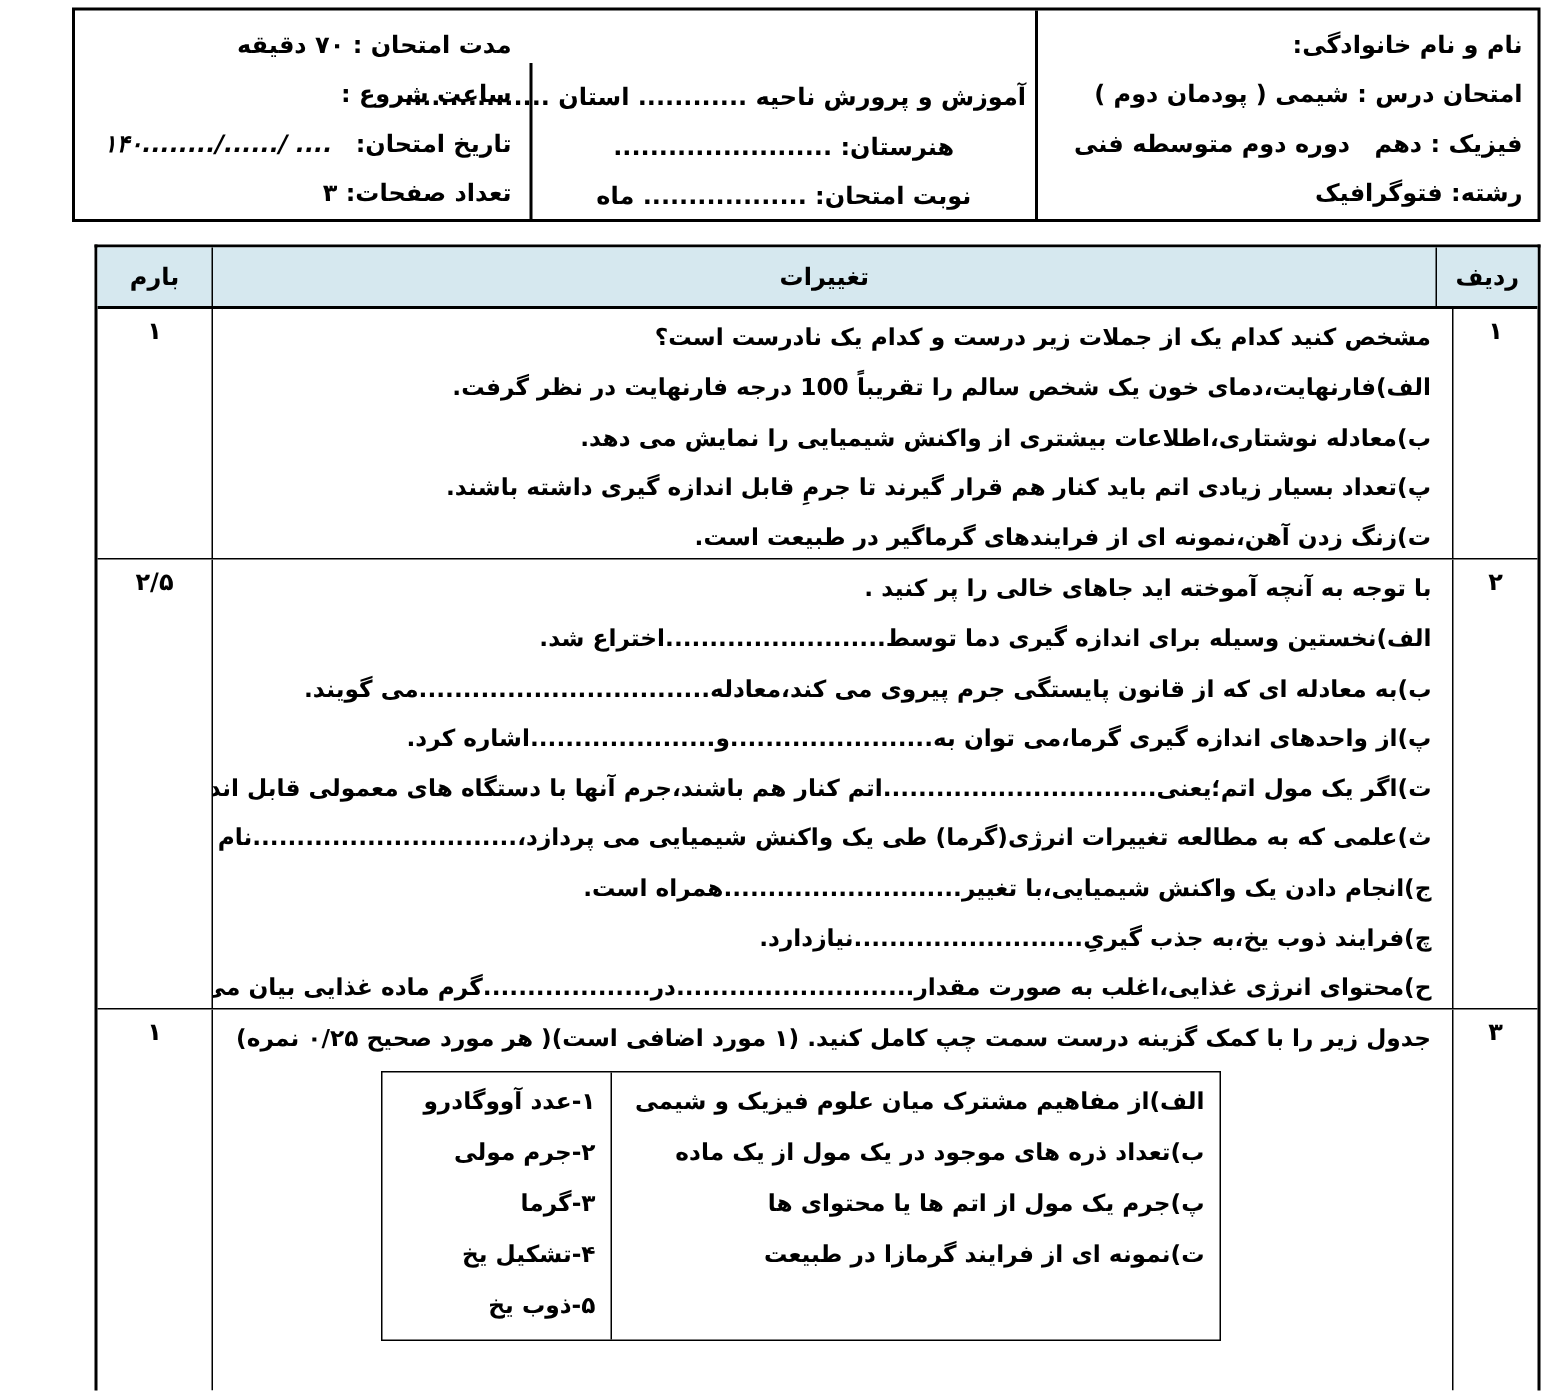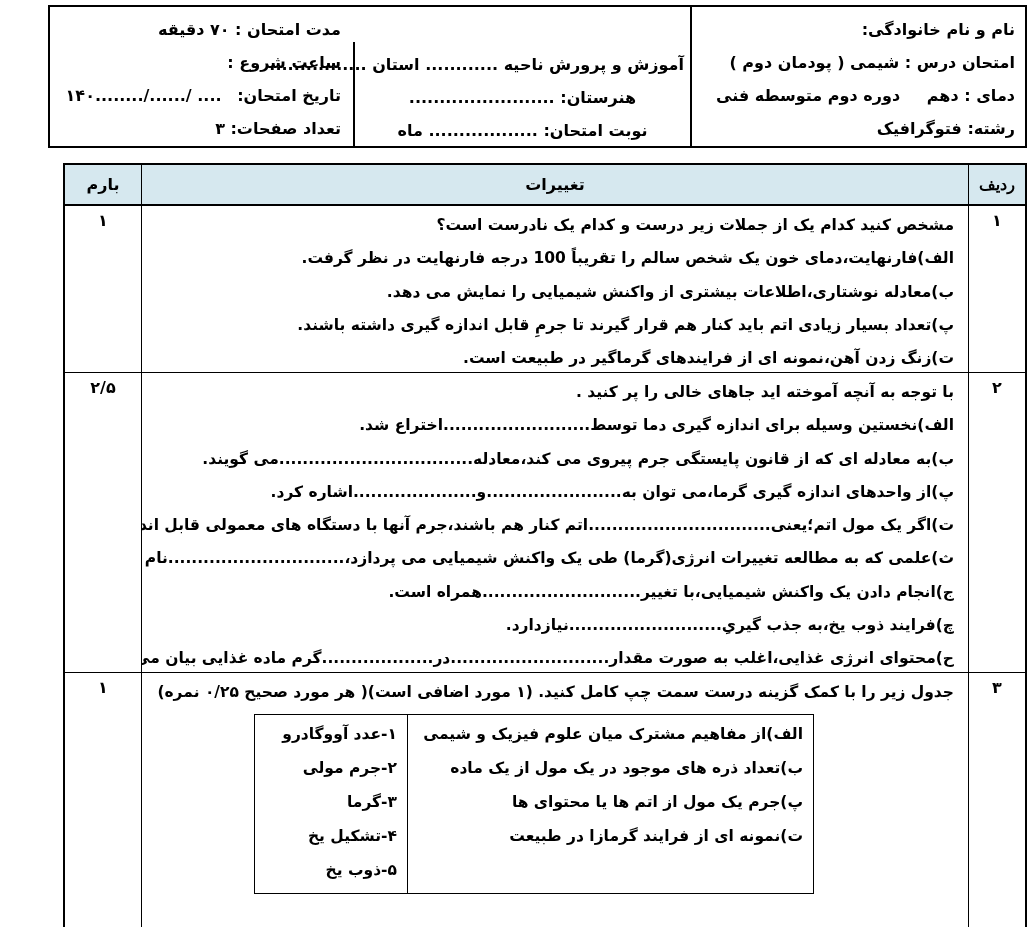--- a/index.html
+++ b/index.html
@@ -15,34 +15,34 @@
   .header-box {
     position:absolute; top:5px; right:7px; width:979px; height:143px;
     border:2.5px solid #000; display:flex; background:#fff;
   }
   .h-cell { font-size:16px; padding-top:6px; }
   .h-line { line-height:33px; white-space:nowrap; }
   .h-student { width:335px; border-left:2px solid #000; padding-right:10px; padding-left:6px; }
   .h-school  { width:337px; border-left:2px solid #000; text-align:center; padding:6px 6px 0 6px;margin-top:35px; }
   .h-exam    { flex:1; padding-right:12px; padding-left:6px; }
   .grade-line { display:flex; justify-content:space-between; padding-left:18px; }
-  .ltr { direction:ltr; unicode-bidi:embed; margin-right:10px; }
+  .ltr { direction:ltr; unicode-bidi:embed; margin-right:10px;font-style:italic; }
 
   
   .main-table {
     position:absolute; top:163px; right:7px; width:964px; height:764px;
     border:2.5px solid #000; border-bottom:none;
     display:flex; flex-direction:column; background:#fff;
   }
   .t-header {
     display:flex; height:41px; background:#d6e8ef;
     border-bottom:2.5px solid #000; font-size:16px; flex:0 0 auto;
   }
   .t-header > div { display:flex; align-items:center; justify-content:center; }
-  .th-radif { width:57px; border-left:1.5px solid #000;font-family:Liberation Serif, serif; }
+  .th-radif { width:68px; border-left:1.5px solid #000; }
   .th-q     { flex:1; }
   .th-score { width:77px; border-right:1.5px solid #000; }
 
   .t-row { display:flex; border-bottom:1.5px solid #000; flex:0 0 auto; overflow:hidden; }
   .t-row.last { flex:1 1 auto; border-bottom:none; }
   .cell-radif { width:57px; border-left:1.5px solid #000; text-align:center; padding-top:5px; font-size:16px; }
   .cell-score { width:77px; border-right:1.5px solid #000; text-align:center; padding-top:5px; font-size:16px; }
   .cell-q { flex:1; padding:3px 14px 0 6px; overflow:hidden; }
   .qline { line-height:33.3px; white-space:nowrap; font-size:15.5px; }
   .row-1 { height:167px; }
@@ -61,21 +61,21 @@
 <body>
 
 <div class="page">
 
   <div class="header-box">
 
     <div class="h-cell h-student">
       <div class="h-line">نام و نام خانوادگی:</div>
       <div class="h-line">امتحان درس :  شیمی ( پودمان دوم )</div>
       <div class="h-line grade-line">
-        <span>دمای : دهم</span>
+        <span>فیزیک : دهم</span>
         <span>دوره دوم متوسطه فنی</span>
       </div>
       <div class="h-line">رشته: فتوگرافیک</div>
     </div>
 
     <div class="h-cell h-school">
       <div class="h-line">آموزش و پرورش ناحیه ............ استان ................</div>
       <div class="h-line">هنرستان: ........................</div>
       <div class="h-line">نوبت امتحان:  .................. ماه</div>
     </div>

